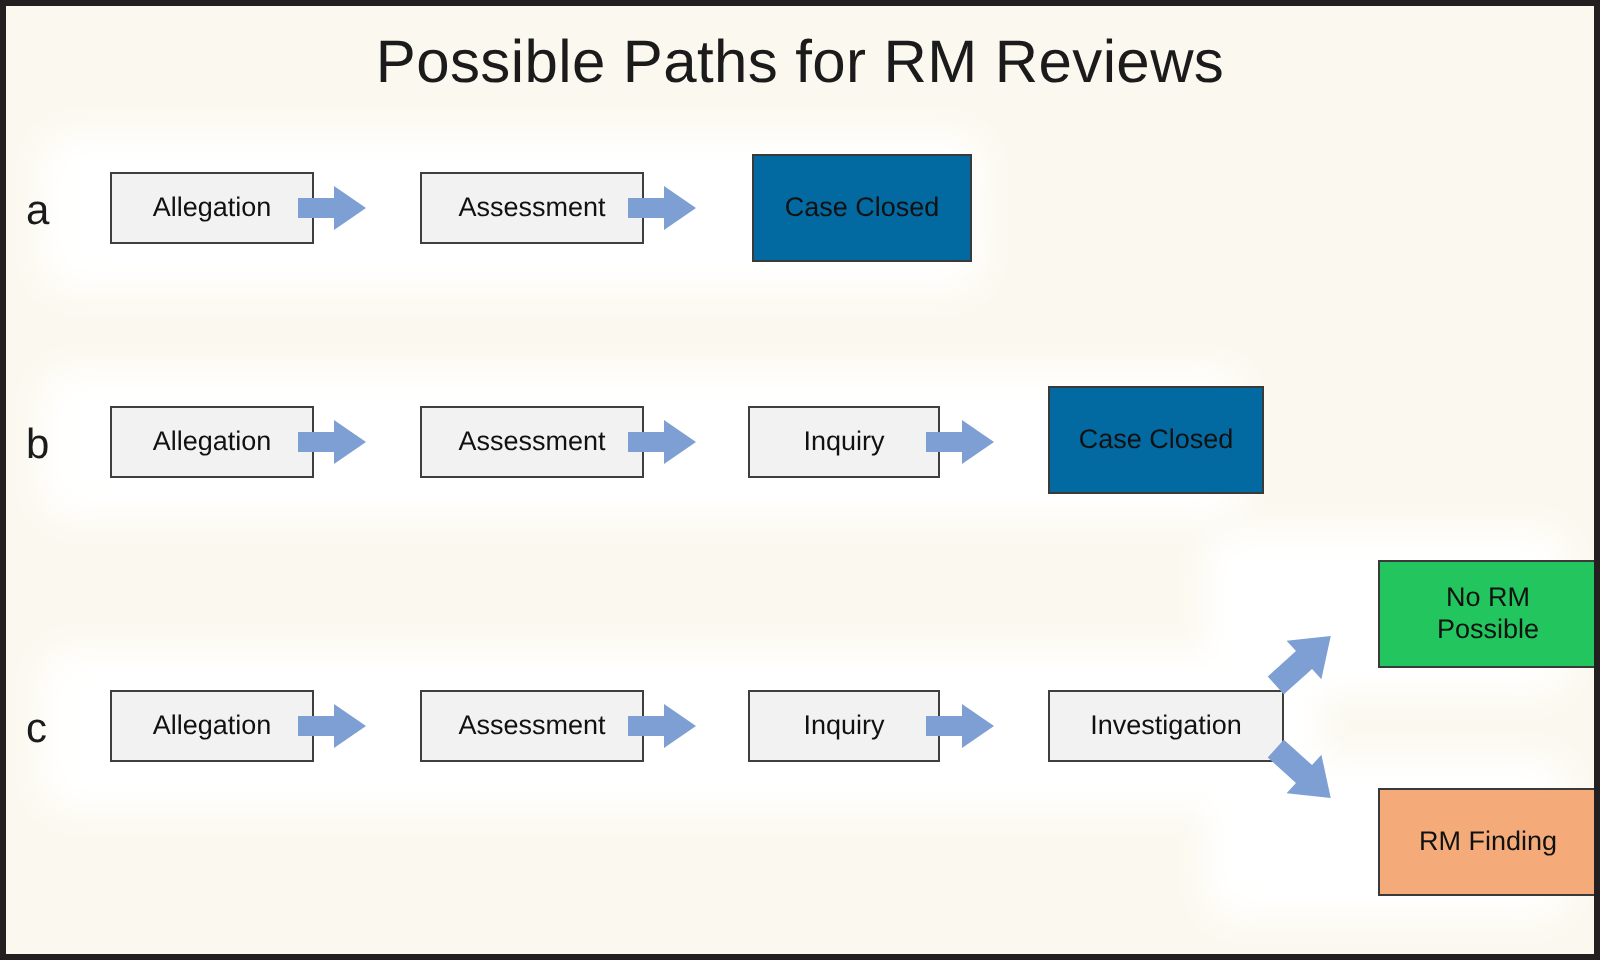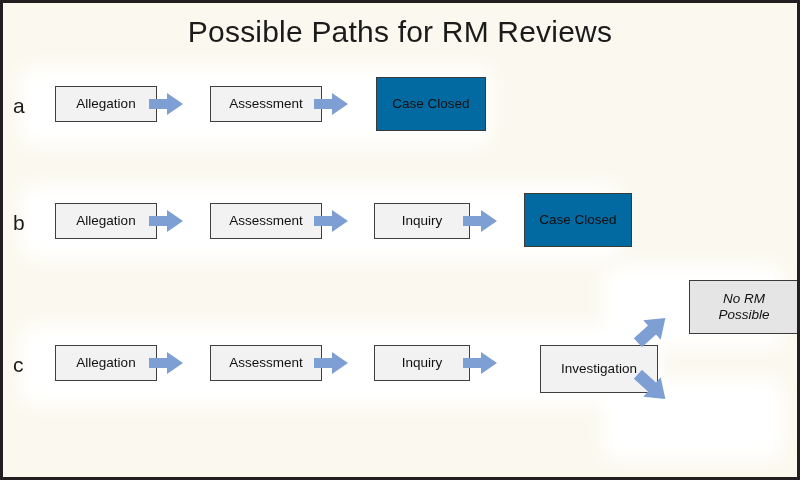--- a/index.html
+++ b/index.html
@@ -58,21 +58,21 @@
     justify-content: center;
     text-align: center;
     font-size: 13.5px;
     color: #111111;
     line-height: 1.18;
     padding: 2px 4px;
     margin-left: 17px;
   }
   .node.step    { background: #f2f2f2; }
   .node.closed  { background: #0369a1; border-color: #3a3a3a; }
-  .node.norm    { background: #e5e5e5; border-color: #3a3a3a; font-style: italic; }
+  .node.norm    { background: #22c55e; border-color: #3a3a3a; }
   .node.rm      { background: #f4ab79; border-color: #3a3a3a; }
 
   .arrow {
     position: absolute;
     pointer-events: none;
   }
   .arrow svg { display: block; }
 </style>
 </head>
 <body>
@@ -154,21 +154,21 @@
   </div>
 
   <div class="node step" style="left:354px; top:342px; width:96px; height:36px;">Inquiry</div>
 
   <div class="arrow" style="left:460px; top:349px;">
     <svg width="34" height="22" viewBox="0 0 34 22">
       <polygon points="0,6 18,6 18,0 34,11 18,22 18,16 0,16" fill="#7d9fd4"></polygon>
     </svg>
   </div>
 
-  <div class="node step" style="left:520px; top:342px; width:118px; height:48px;">Investigation</div>
+  <div class="node step" style="left:504px; top:342px; width:118px; height:36px;">Investigation</div>
 
   <div class="arrow" style="left:630px; top:310px;">
     <svg width="38" height="34" viewBox="0 0 38 34">
       <g transform="rotate(-42 19 17)">
         <polygon points="0,11 19,11 19,4 37,17 19,30 19,23 0,23" fill="#7d9fd4"></polygon>
       </g>
     </svg>
   </div>
 
   <div class="arrow" style="left:630px; top:367px;">
@@ -177,14 +177,15 @@
         <polygon points="0,11 19,11 19,4 37,17 19,30 19,23 0,23" fill="#7d9fd4"></polygon>
       </g>
     </svg>
   </div>
 
   <div class="node norm" style="left:669px; top:277px; width:110px; height:54px; flex-direction:column;">
     <span>No RM</span>
     <span>Possible</span>
   </div>
 
+  <div class="node rm" style="left:669px; top:391px; width:110px; height:54px;">RM Finding</div>
 
 </div>
 
 </body></html>

